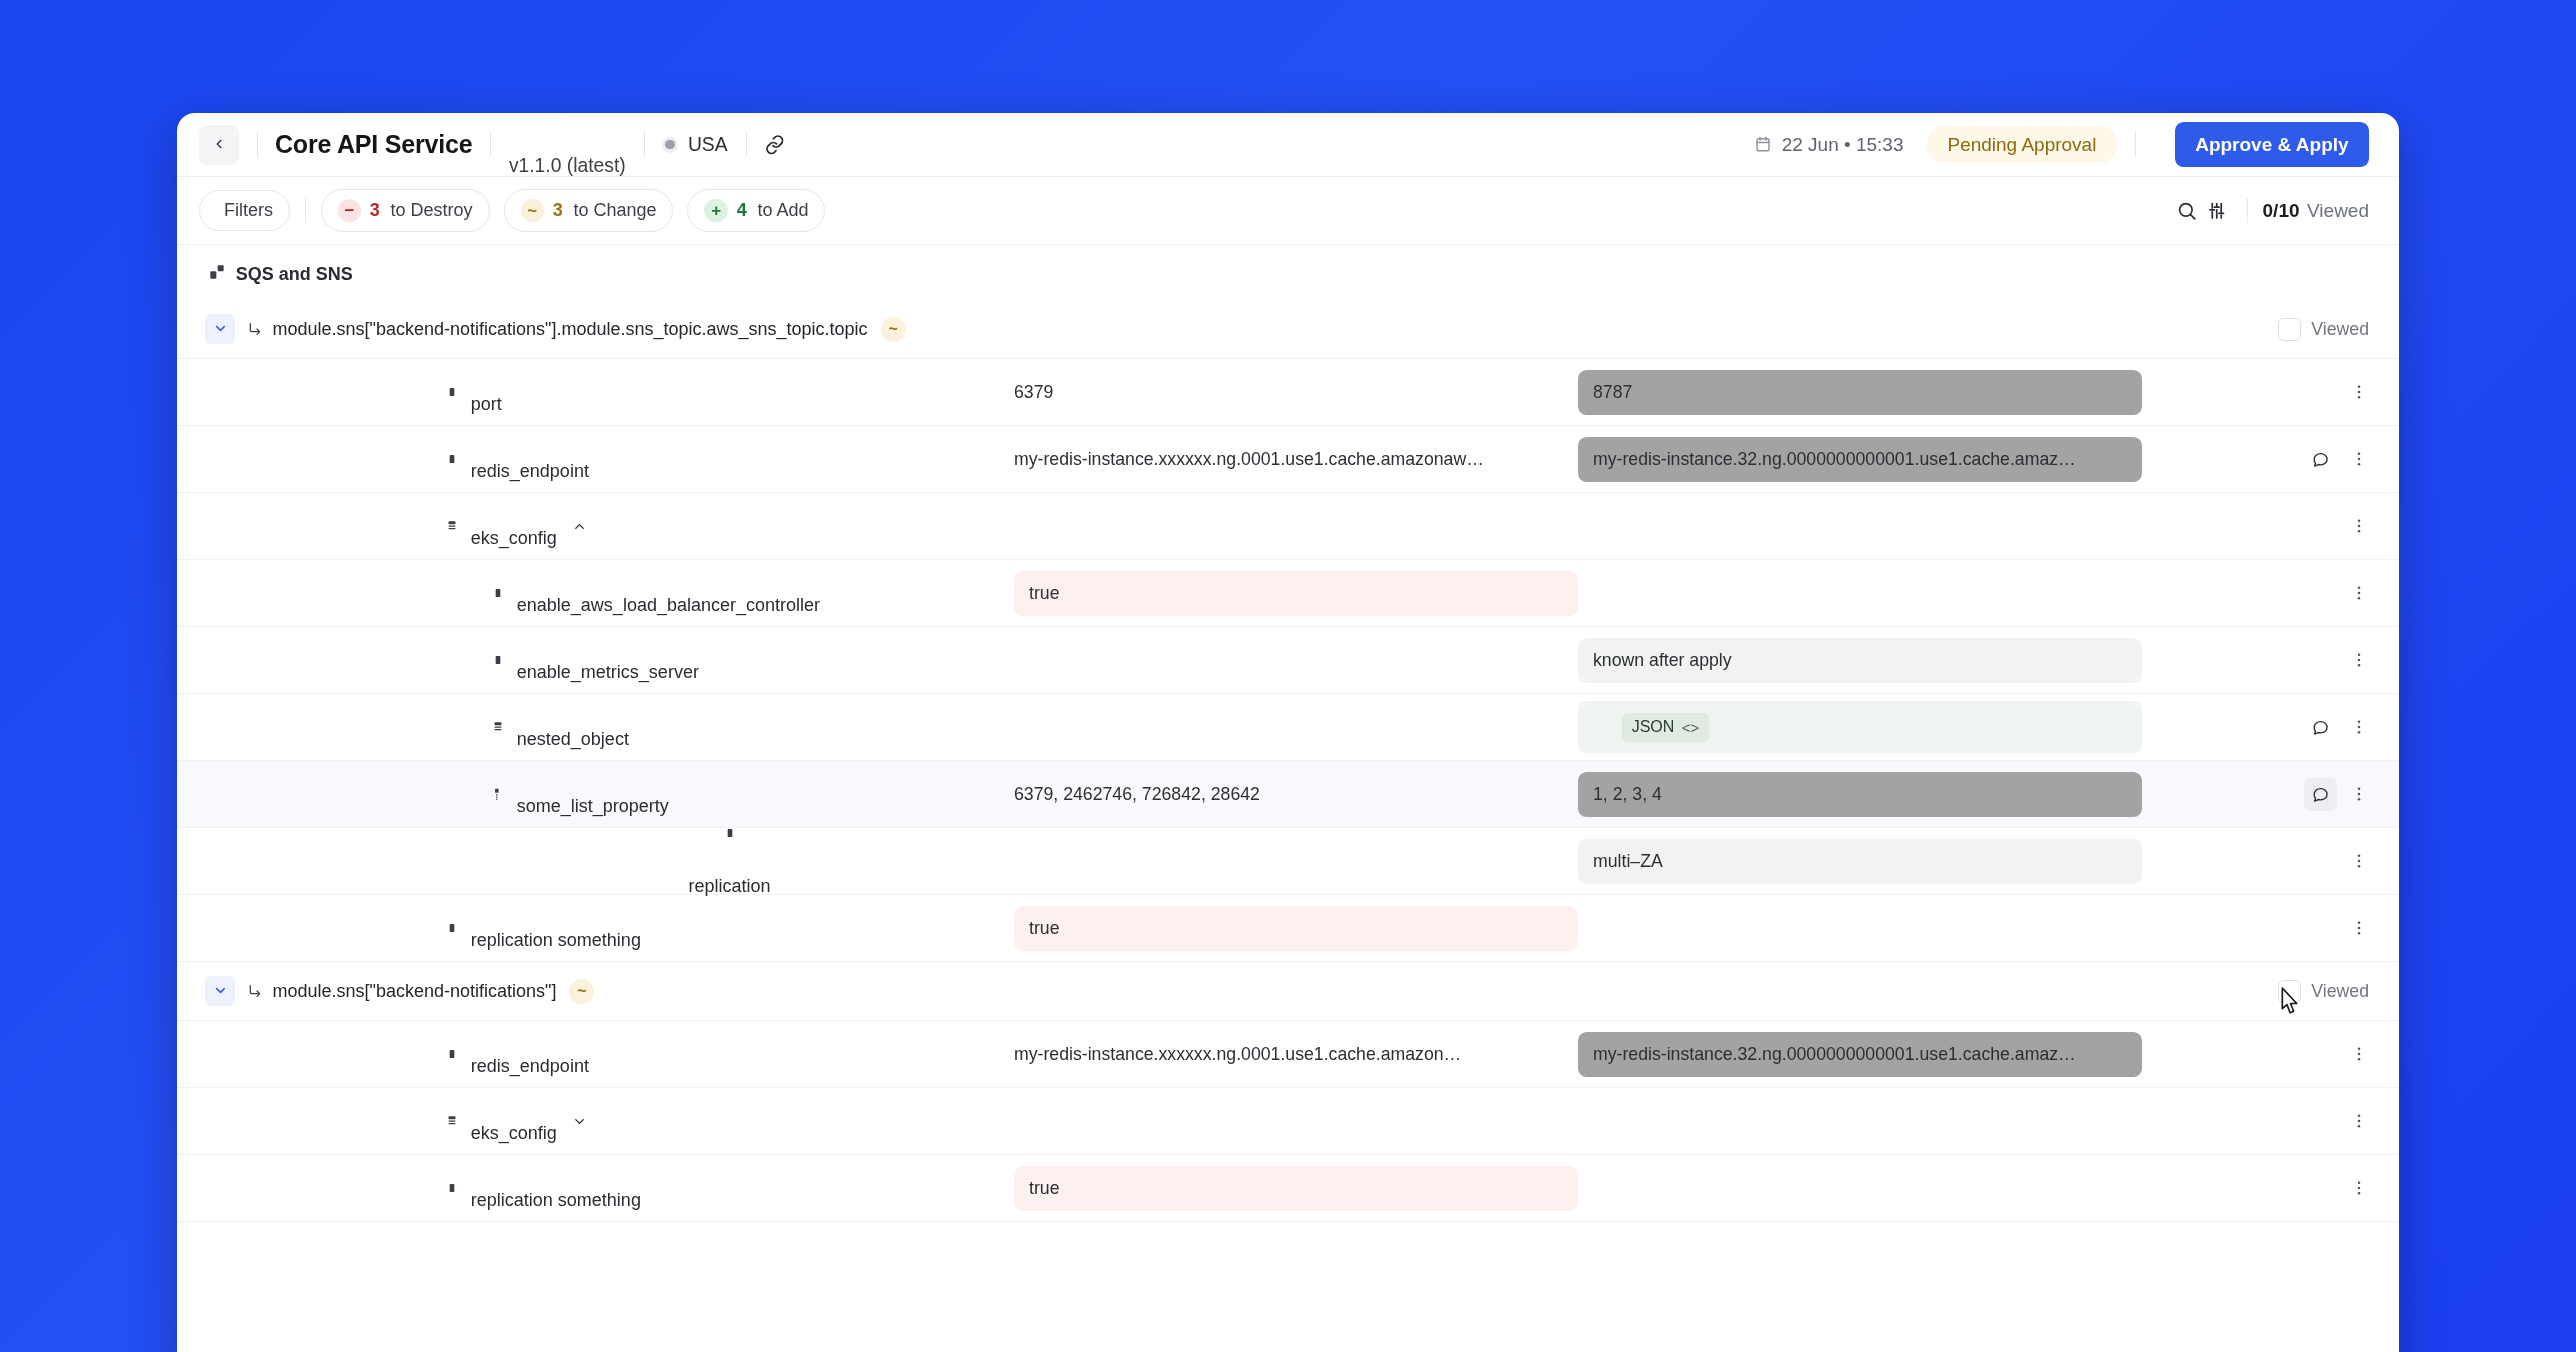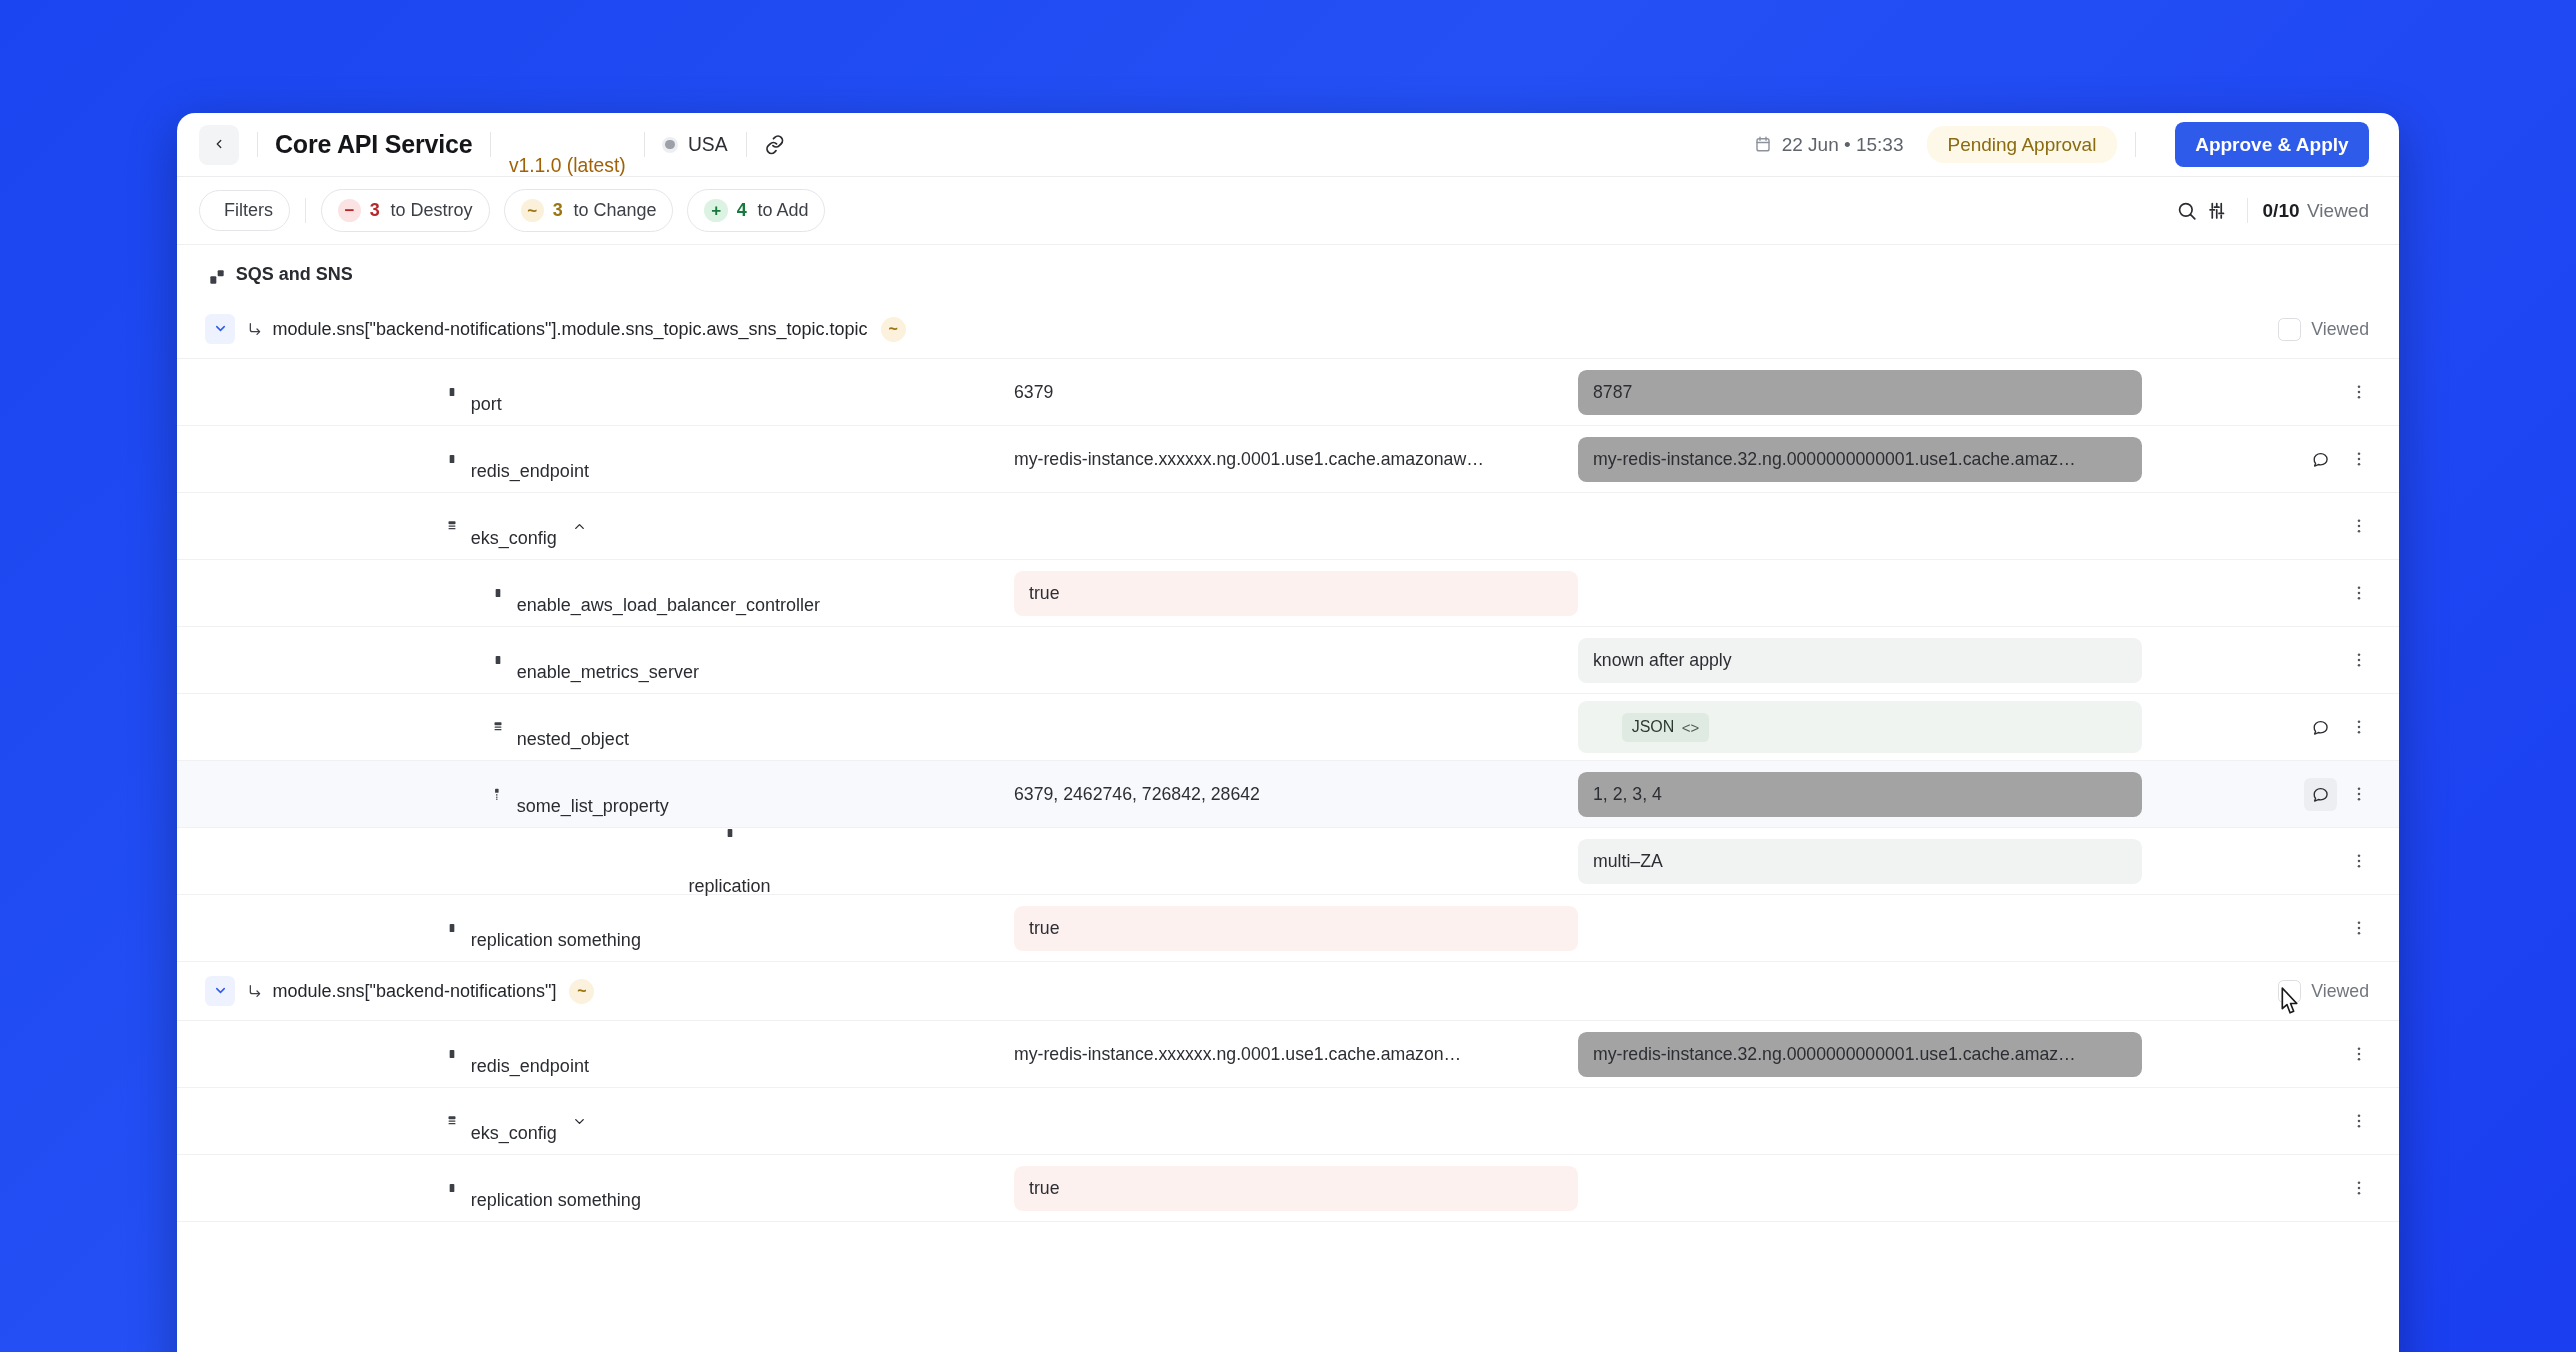--- a/index.html
+++ b/index.html
@@ -36,21 +36,21 @@
     background: #f3f4f6;
     display: flex; align-items: center; justify-content: center;
     cursor: pointer; flex: 0 0 auto;
   }
   .back-btn svg { width: 14px; height: 14px; }
   .hdr-sep { width: 0.5px; height: 25px; background: #e4e5e9; margin: 0 18px; flex: 0 0 auto; }
   .title {
     font-size: 25px; font-weight: 700; color: #15161a;
     letter-spacing: -0.2px; white-space: nowrap;
   }
-  .version { font-size: 19.3px; color: #a16207; white-space: nowrap; margin-top: 43px; }
+  .version { font-size: 19.3px; color: #404040; white-space: nowrap; margin-top: 43px; }
   .region-wrap { display: flex; align-items: center; gap: 9.7px; }
   .region-dot-outer {
     width: 16px; height: 16px; border-radius: 50%;
     background: #eceef1; display:flex; align-items:center; justify-content:center;
   }
   .region-dot { width: 9.7px; height: 9.7px; border-radius: 50%; background: #9ca1a9; }
   .region-label { font-size: 19.3px; color: #2c2e34; }
   .link-icon { display: flex; align-items: center; cursor: pointer; }
   .link-icon svg { width: 21.5px; height: 21.5px; }
   .hdr-spacer { flex: 1 1 auto; }
@@ -109,21 +109,21 @@
   .icon-btn svg { width: 21.5px; height: 21.5px; }
   .viewed-count {
     display: flex; align-items: baseline; gap: 7.5px;
     white-space: nowrap;
   }
   .viewed-num { font-size: 19px; font-weight: 700; color: #1c1e22; }
   .viewed-lbl { font-size: 19px; color: #6d717a; }
 
   
   .section-head {
-    display: flex; align-items: flex-end; gap: 10.7px;
+    display: flex; align-items: flex-start; gap: 10.7px;
     padding: 19.3px 0 15px 32px;
   }
   .section-head .sq-icon { width: 16px; height: 16px; }
   .section-title { font-size: 18px; font-weight: 600; color: #2a2c31; }
 
   
   .module-row {
     display: flex; align-items: center;
     height: 59px;
     padding-left: 28px; padding-right: 30px;

